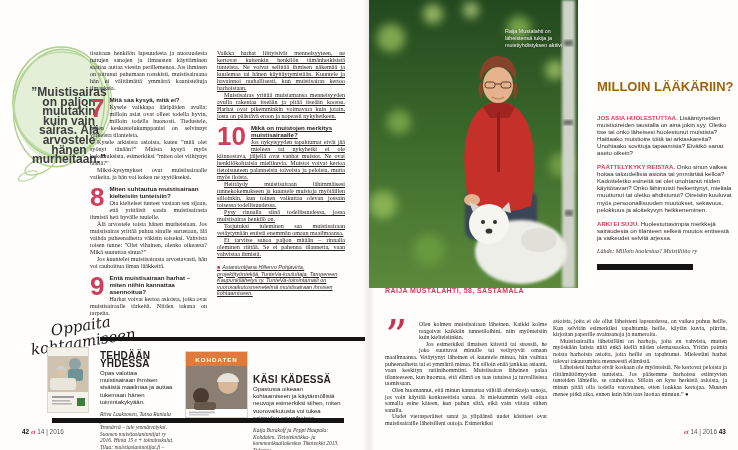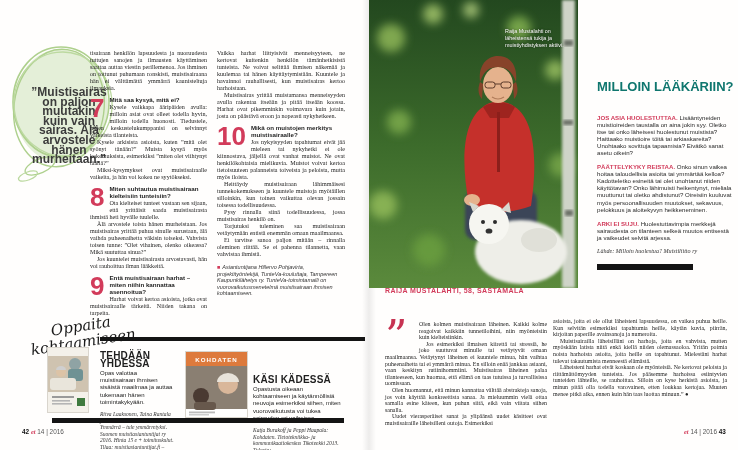--- a/index.html
+++ b/index.html
@@ -63,21 +63,21 @@
   .bodycol{position:absolute;text-align:justify;font-size:5.9px;line-height:6.6px;color:#242424;}
   .bodycol p{margin:0;text-indent:7px;}
   .bodycol p.noind{text-indent:0;}
   .quote-mark{float:left;width:30px;font-family:"DejaVu Serif",serif;font-size:44px;line-height:30px;
               color:#c73352;margin:1px 4px 0 0;text-align:left;}
   .quote-mark::before{content:"\201D";}
 
   
   .sidebar{position:absolute;left:597px;top:80px;width:138px;font-family:"Liberation Sans",sans-serif;
            font-size:6.1px;line-height:7.1px;text-align:left;color:#2a2a2a;}
-  .sidebar h3{margin:0 0 20px 0;font-size:13px;line-height:13.5px;font-weight:bold;color:#0f766e;}
+  .sidebar h3{margin:0 0 20px 0;font-size:13px;line-height:13.5px;font-weight:bold;color:#a16207;}
   .sb-item{margin:0 0 7px 0;}
   .sb-lead{font-weight:bold;color:#d23b5a;}
   .sb-source{font-family:"Liberation Serif",serif;font-style:italic;margin-top:5px;color:#333;}
   .sb-bar{width:96px;height:6px;background:#141414;margin-top:9px;}
 </style>
 </head>
 <body>
 
 <div class="spread">
 
@@ -109,21 +109,21 @@
       <p>Älä arvostele toista hänen murheistaan. Jos muistisairas yrittää puhua sinulle surustaan, älä vaihda puheenaihetta väkisin toiseksi. Vahvista toisen tunne: ”Olet vihainen, olenko oikeassa? Mikä suututtaa sinua?”</p>
       <p>Jos kuuntelet muistisairasta arvostavasti, hän voi rauhoittua ilman lääkkeitä.</p>
     </div>
     <div class="sec">
       <div class="num">9</div>
       <h4>Entä muistisairaan harhat – miten niihin kannattaa asennoitua?</h4>
       <p class="noind">Harhat voivat kertoa asioista, jotka ovat muistisairaalle tärkeitä. Niiden takana on tarpeita.</p>
     </div>
   </div>
 
-  <div class="col" style="left:217px;top:50px;width:128px;">
+  <div class="col" style="left:217px;top:50px;width:128px;text-decoration:underline;">
     <p class="noind">Vaikka harhat liittyisivät menneisyyteen, ne kertovat kuitenkin henkilön tämänhetkisistä tunteista. Ne voivat selittää ihmisen näkemää ja kuulemaa tai hänen käyttäytymistään. Kuuntele ja havainnoi rauhallisesti, kun muistisairas kertoo harhoistaan.</p>
     <p>Muistisairas yrittää muistamansa menneisyyden avulla rakentaa itseään ja pitää itseään koossa. Harhat ovat pikemminkin voimavara kuin jotain, josta on päästävä eroon ja nopeasti nykyhetkeen.</p>
     <div class="sec">
       <div class="num">10</div>
       <h4>Mikä on muistojen merkitys muistisairaalle?</h4>
       <p class="noind">Jos nykyisyyden tapahtumat eivät jää mieleen tai nykyhetki ei ole kiinnostava, jäljellä ovat vanhat muistot. Ne ovat henkilökohtaisia mielikuvia. Muistot voivat kertoa tietoisuuteen palanneista toiveista ja peloista, mutta myös iloista.</p>
       <p>Heittäydy muistisairaan lähimmäisesi tunnekokemukseen ja kuuntele muistoja myötäillen silloinkin, kun toinen vaikuttaa olevan jossain toisessa todellisuudessa.</p>
       <p>Pysy rinnalla siinä todellisuudessa, jossa muistisairas henkilö on.</p>
       <p>Torjutuksi tuleminen saa muistisairaan vetäytymään entistä enemmän omaan maailmaansa.</p>
       <p>Ei tarvitse sanoa paljon mitään – rinnalla oleminen riittää. Se ei pahenna tilannetta, vaan vahvistaa ihmistä.</p>

